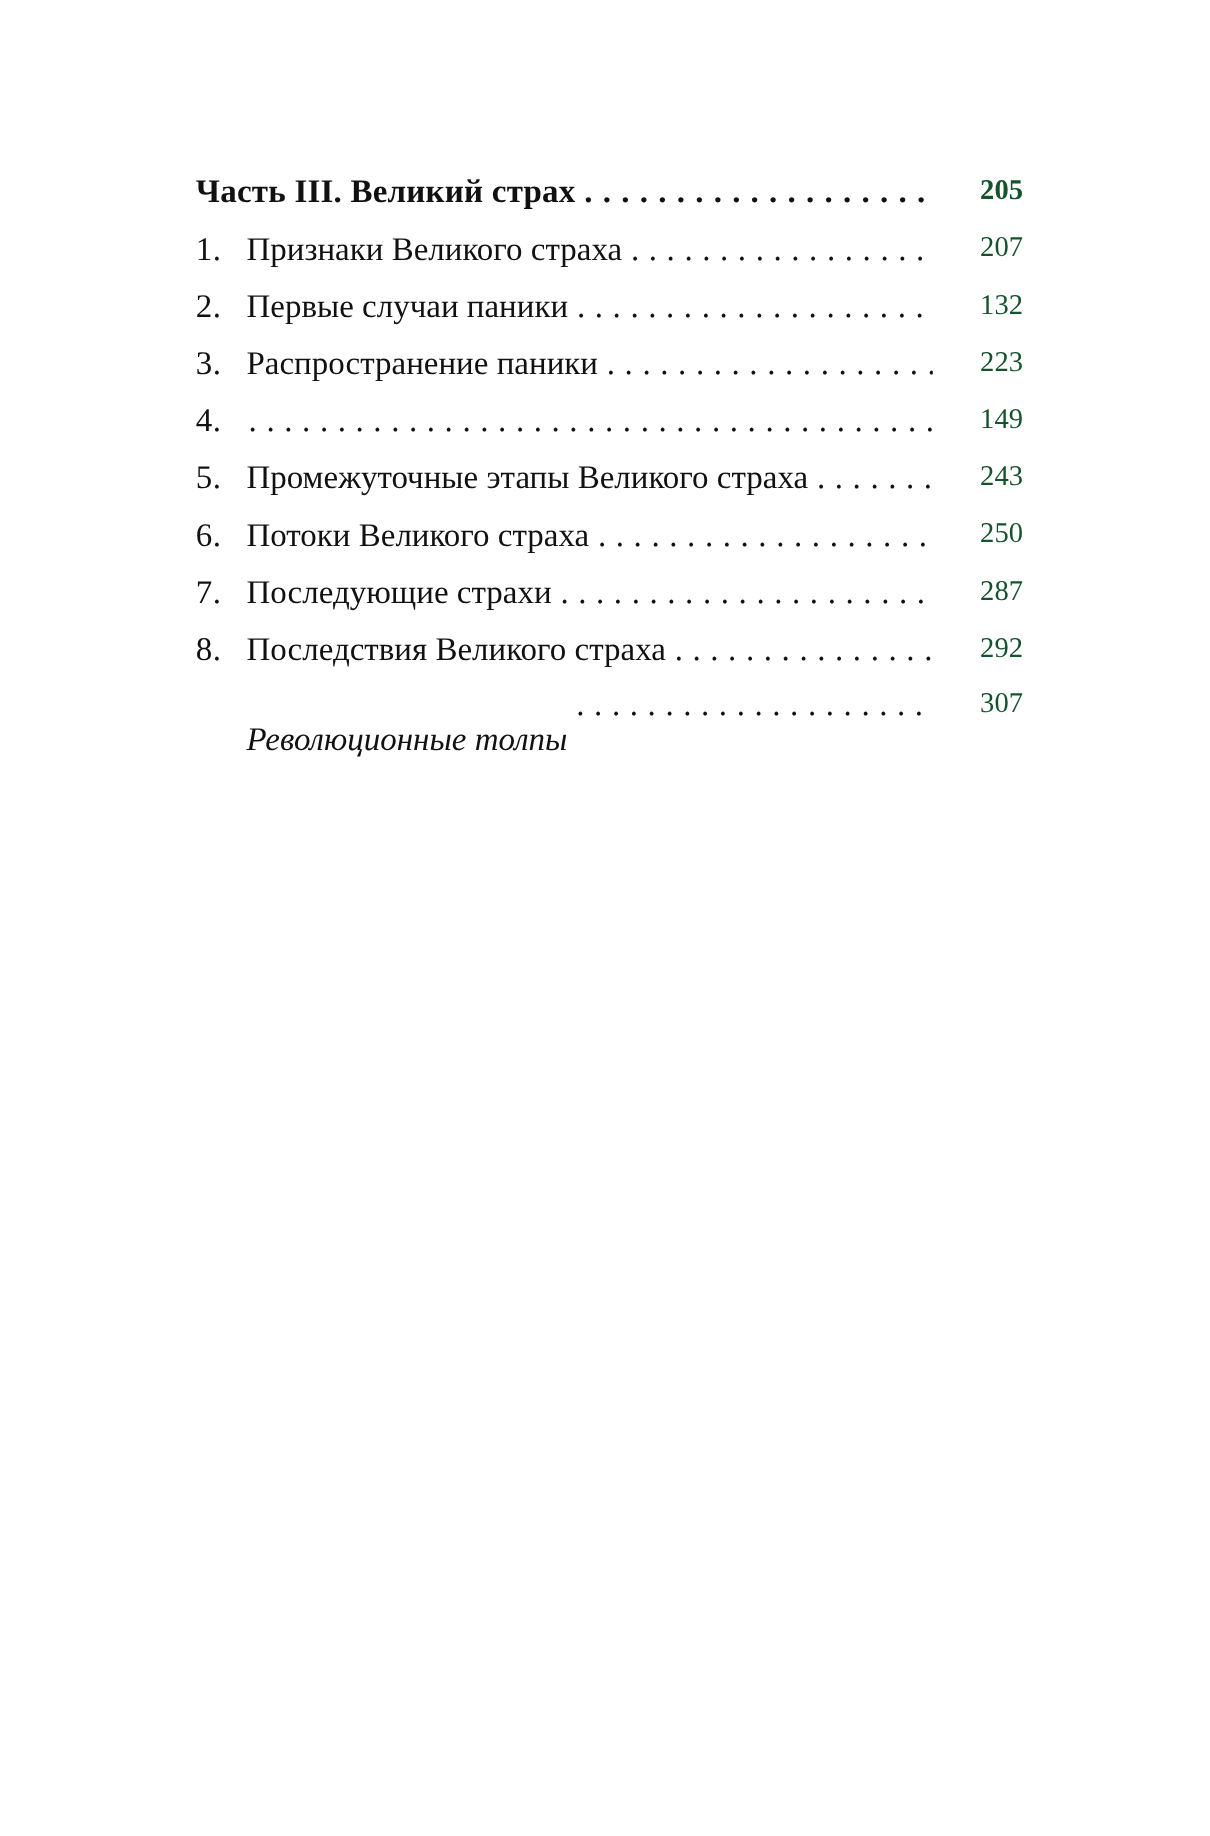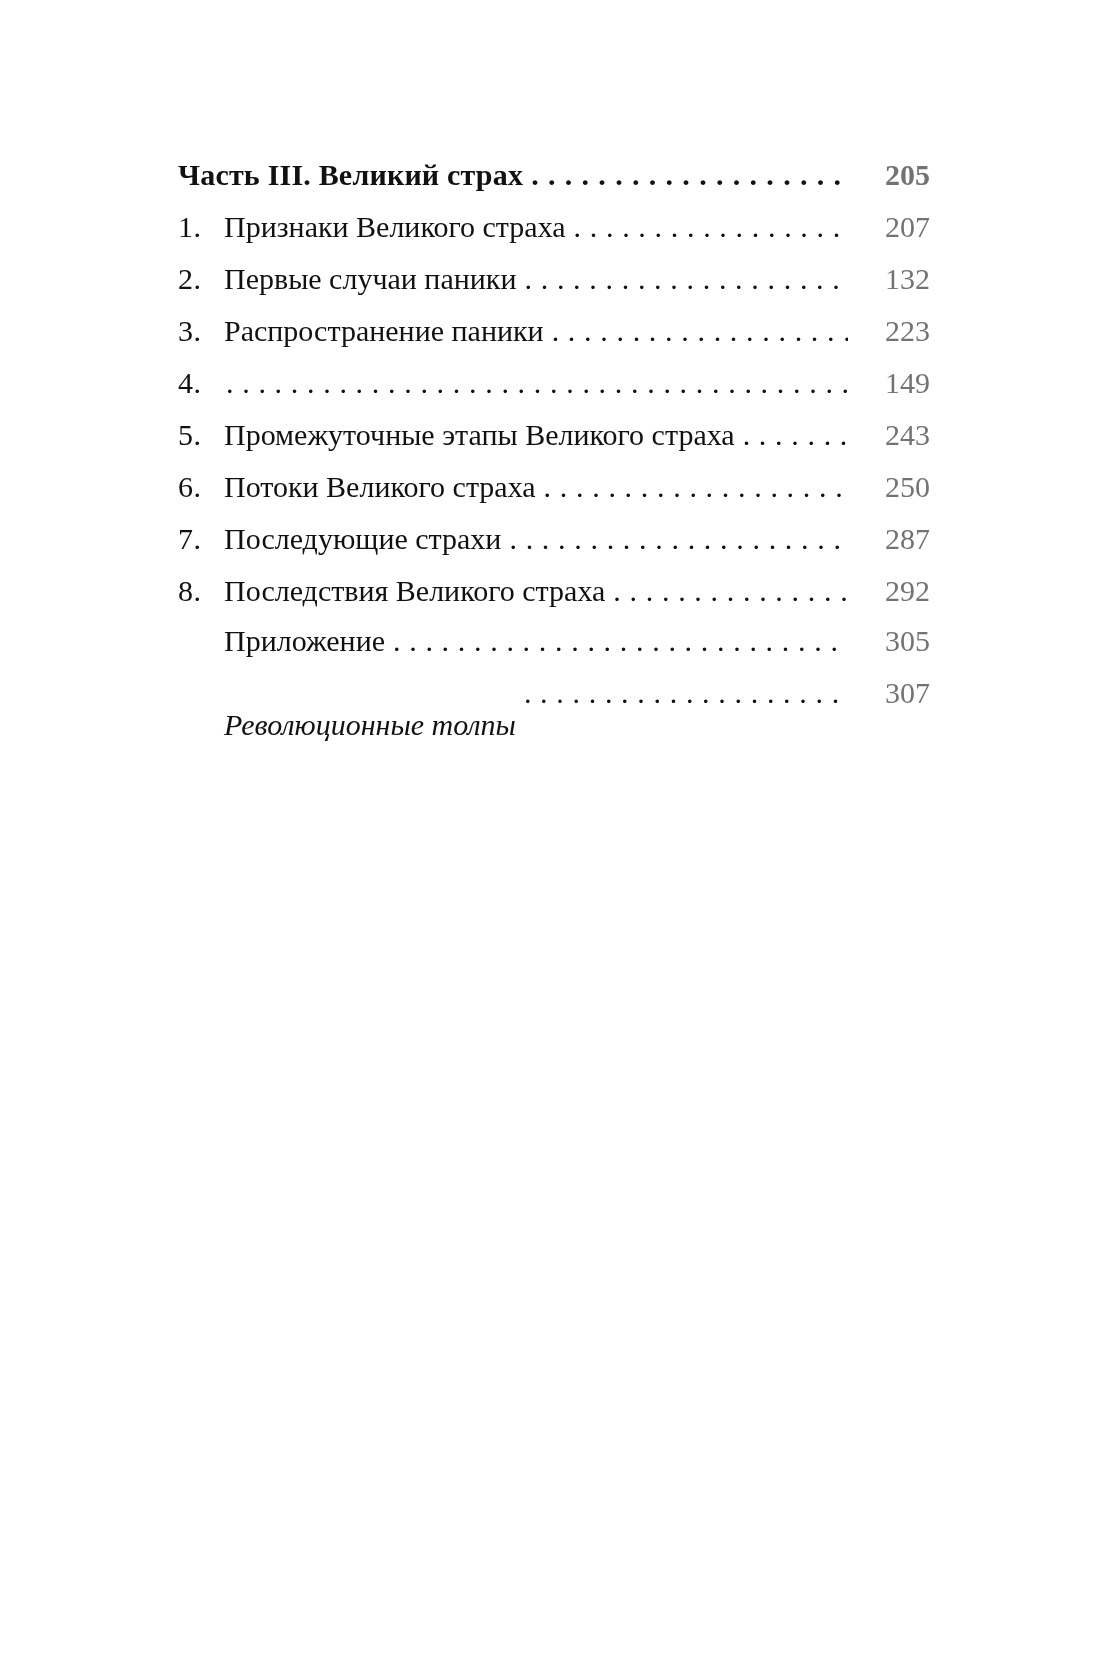--- a/index.html
+++ b/index.html
@@ -76,22 +76,22 @@
     bottom: 0;
     font-size: 30px;
     letter-spacing: 0.6px;
     color: #111111;
   }
 
   .row-page {
     flex: 0 0 auto;
     width: 72px;
     text-align: right;
-    font-size: 30px;
-    color: #737373;
+    font-size: 26px;
+    color: #14532d;
     padding-left: 8px;
   }
 
   
   .toc-row.part {
     font-weight: bold;
     margin-bottom: 22px;
   }
   .toc-row.part .row-title {
     font-weight: bold;
@@ -194,26 +194,20 @@
     </div>
 
     <div class="toc-row chapter tight">
       <span class="row-num">8.</span>
       <span class="row-title">Последствия Великого страха</span>
       <span class="leader"></span>
       <span class="row-page">292</span>
     </div>
 
 
-    <div class="toc-row backmatter">
-      <span class="row-num empty"></span>
-      <span class="row-title">Приложение</span>
-      <span class="leader"></span>
-      <span class="row-page">305</span>
-    </div>
 
     <div class="toc-row backmatter italic">
       <span class="row-num empty"></span>
       <span class="row-title">Революционные толпы</span>
       <span class="leader"></span>
       <span class="row-page">307</span>
     </div>
 
 
   </div>

